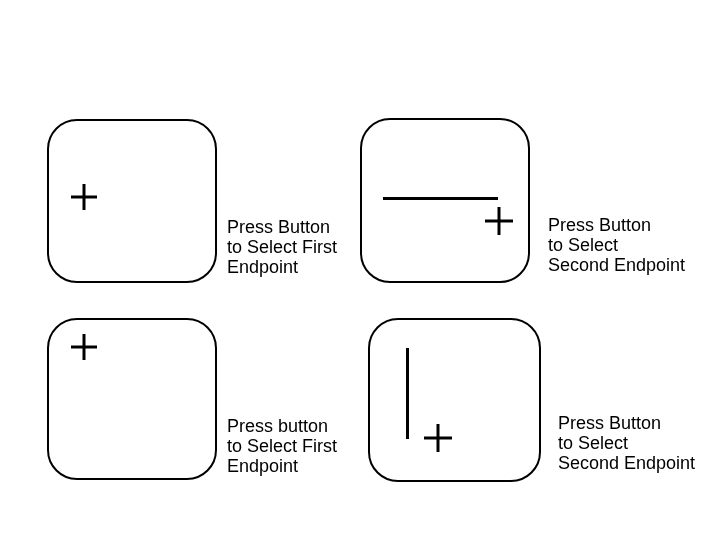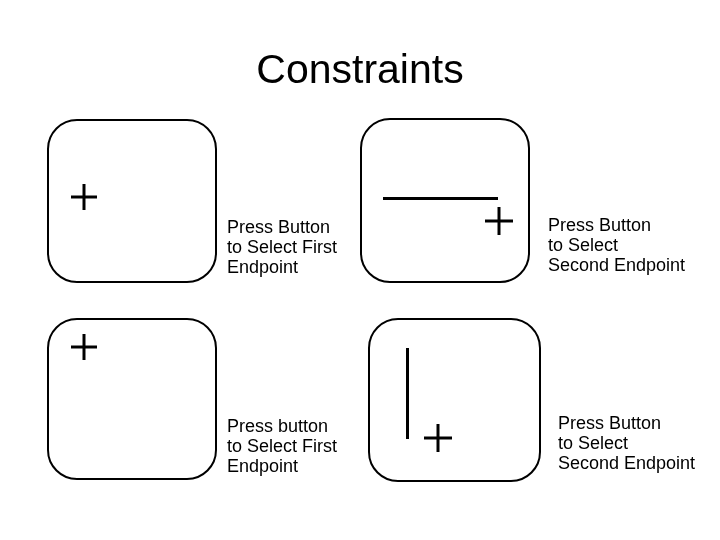--- a/index.html
+++ b/index.html
@@ -61,21 +61,20 @@
   .cap1 { left: 227px; top: 217px; }
   .cap2 { left: 548px; top: 215px; }
   .cap3 { left: 227px; top: 416px; }
   .cap4 { left: 558px; top: 413px; }
 </style>
 </head>
 <body>
 
 <div class="slide">
 
-  <div class="title">Constraints</div>
 
   <div class="box box1"></div>
   <svg class="gfx plus1" width="26" height="26" viewBox="0 0 26 26">
     <line x1="13" y1="0" x2="13" y2="26"></line>
     <line x1="0" y1="13" x2="26" y2="13"></line>
   </svg>
   <div class="caption cap1">
     <div>Press Button</div>
     <div>to Select First</div>
     <div>Endpoint</div>

